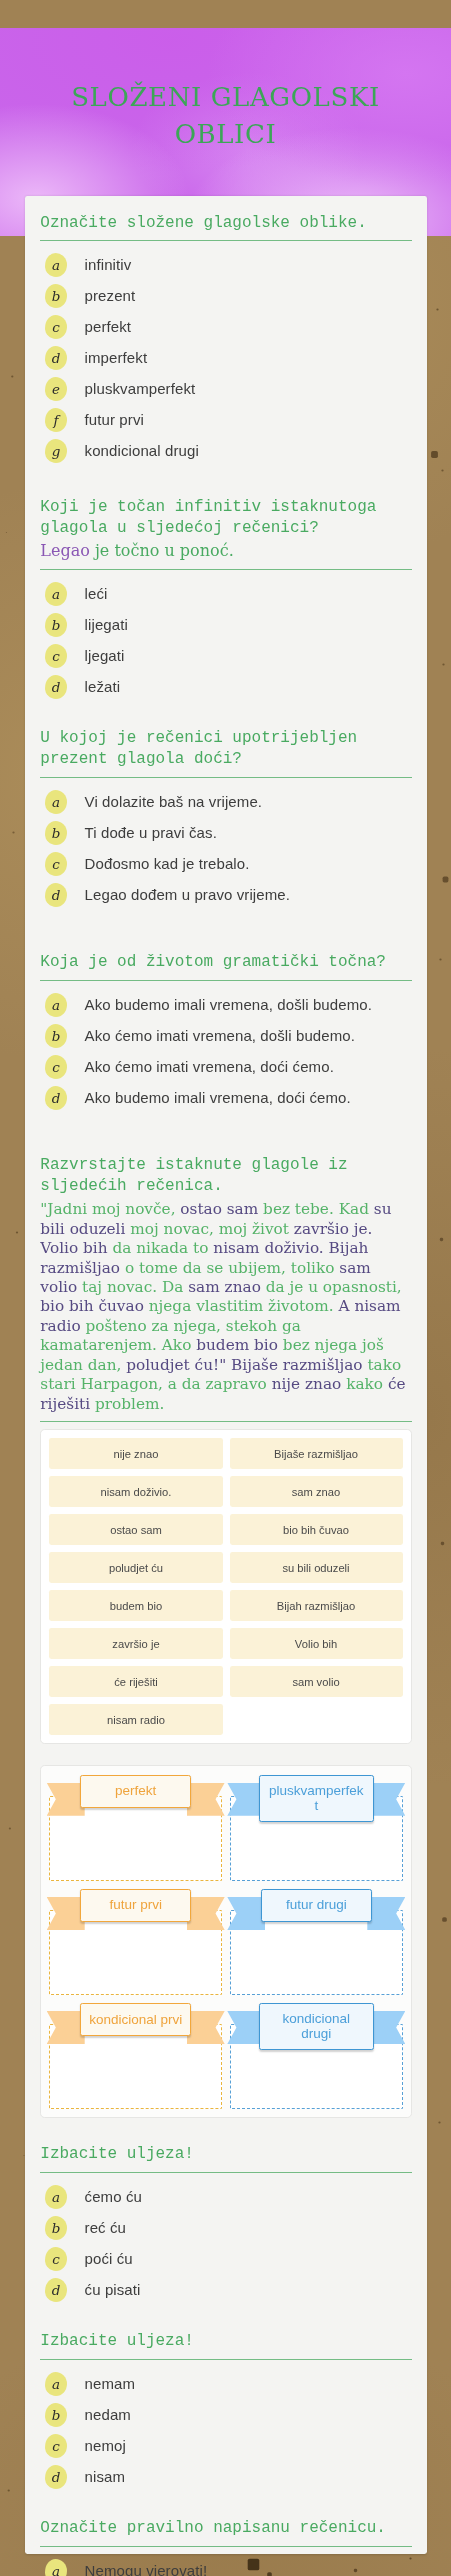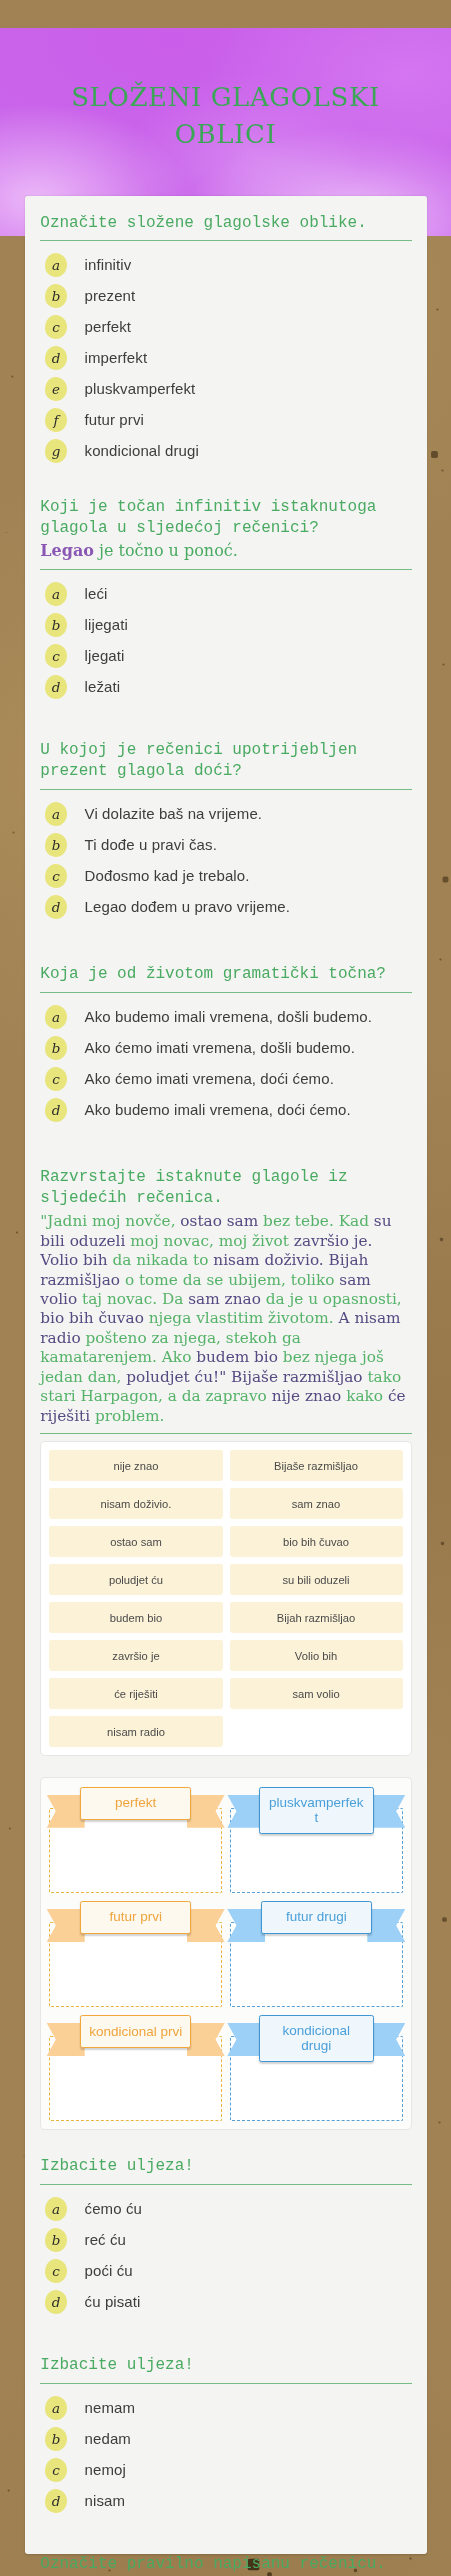--- a/index.html
+++ b/index.html
@@ -48,21 +48,21 @@
     position:absolute; z-index:2; left:25px; top:196px; width:402px; height:2358px;
     background:#f4f4f2; border-radius:2.4px; box-shadow:0 0.6px 2.4px rgba(0,0,0,.15);
     padding:16.5px 15.3px 0 15.3px;
   }
   .q-headwrap { border-bottom:0.6px solid #74bc85; padding-bottom:7px; }
   .q-head {
     font-family:Liberation Mono, monospace; font-weight:normal;
     font-size:16px; line-height:1.3; color:#49aa61;
   }
   .q-sub { font-family:"DejaVu Serif", serif; font-size:16px; line-height:1.3; color:#49aa61; margin-top:2.4px; }
-  .q-sub .hl { color:#8a57b4; font-weight:bold; }
+  .q-sub .hl { color:#8a57b4; font-weight:normal; }
   .options { margin-top:8.2px; }
   .opt { display:flex; align-items:center; min-height:31px; cursor:pointer; }
   .badge {
     flex:0 0 auto; width:22px; height:24px; margin-left:4.7px; margin-right:17.6px;
     background:#e9e57d; border-radius:48% 52% 50% 50% / 55% 50% 50% 45%;
     display:flex; align-items:center; justify-content:center;
     font-family:"DejaVu Serif", serif; font-style:italic; font-size:13.5px; color:#2c2c2c;
   }
   .opt-text { font-size:15px; color:#3d3d3d; letter-spacing:0.1px; }
   .para { font-family:"DejaVu Serif", serif; font-size:15.3px; line-height:1.27; margin-top:3.5px; }
@@ -93,21 +93,21 @@
   .zone-blue   .flag { background:#9cd0f7; }
   .ribbon-box {
     position:relative; z-index:3; min-width:111px; max-width:115px; min-height:33px;
     padding:7px 8.2px; border-radius:2.4px; text-align:center;
     font-size:13.5px; line-height:1.15; overflow-wrap:anywhere;
     box-shadow:0 1.2px 1.8px rgba(0,0,0,.18);
     display:flex; align-items:center; justify-content:center;
   }
   .zone-orange .ribbon-box { background:#fdf9ef; border:1.2px solid #f2a73b; color:#efa43d; }
   .zone-blue   .ribbon-box { background:#eff7fd; border:1.2px solid #3e96d3; color:#4b9fd9; }
-  .mt52 { margin-top:31px; } .mt58 { margin-top:38px; } .mt72 { margin-top:42px; }
+  .mt52 { margin-top:31px; } .mt58 { margin-top:26px; } .mt72 { margin-top:42px; }
   .mt44 { margin-top:26px; }
 </style>
 </head>
 <body>
 
 <div class="speckles"></div>
 
 <div class="watercolor-header">
   <h1 class="page-title">SLOŽENI GLAGOLSKI OBLICI</h1>
 </div>

